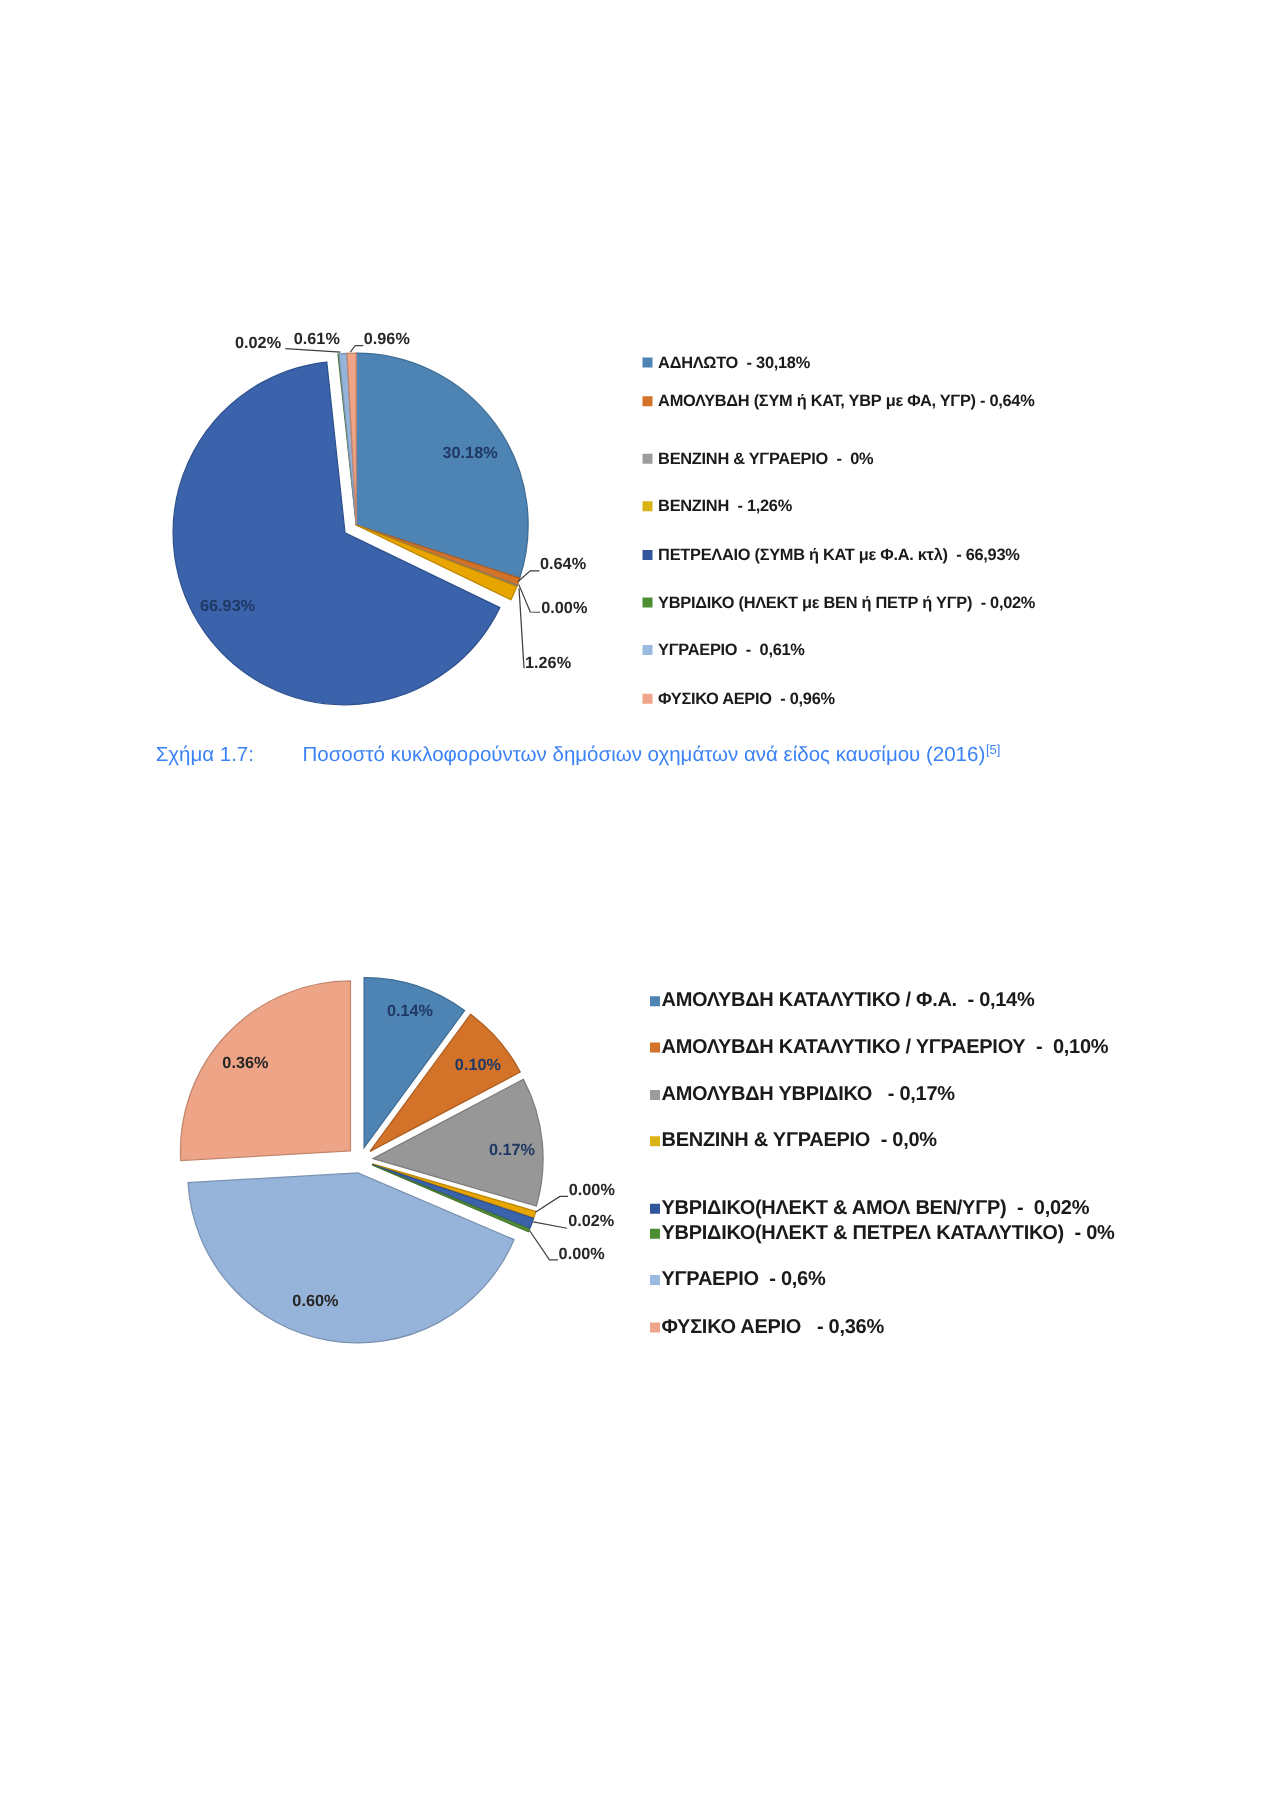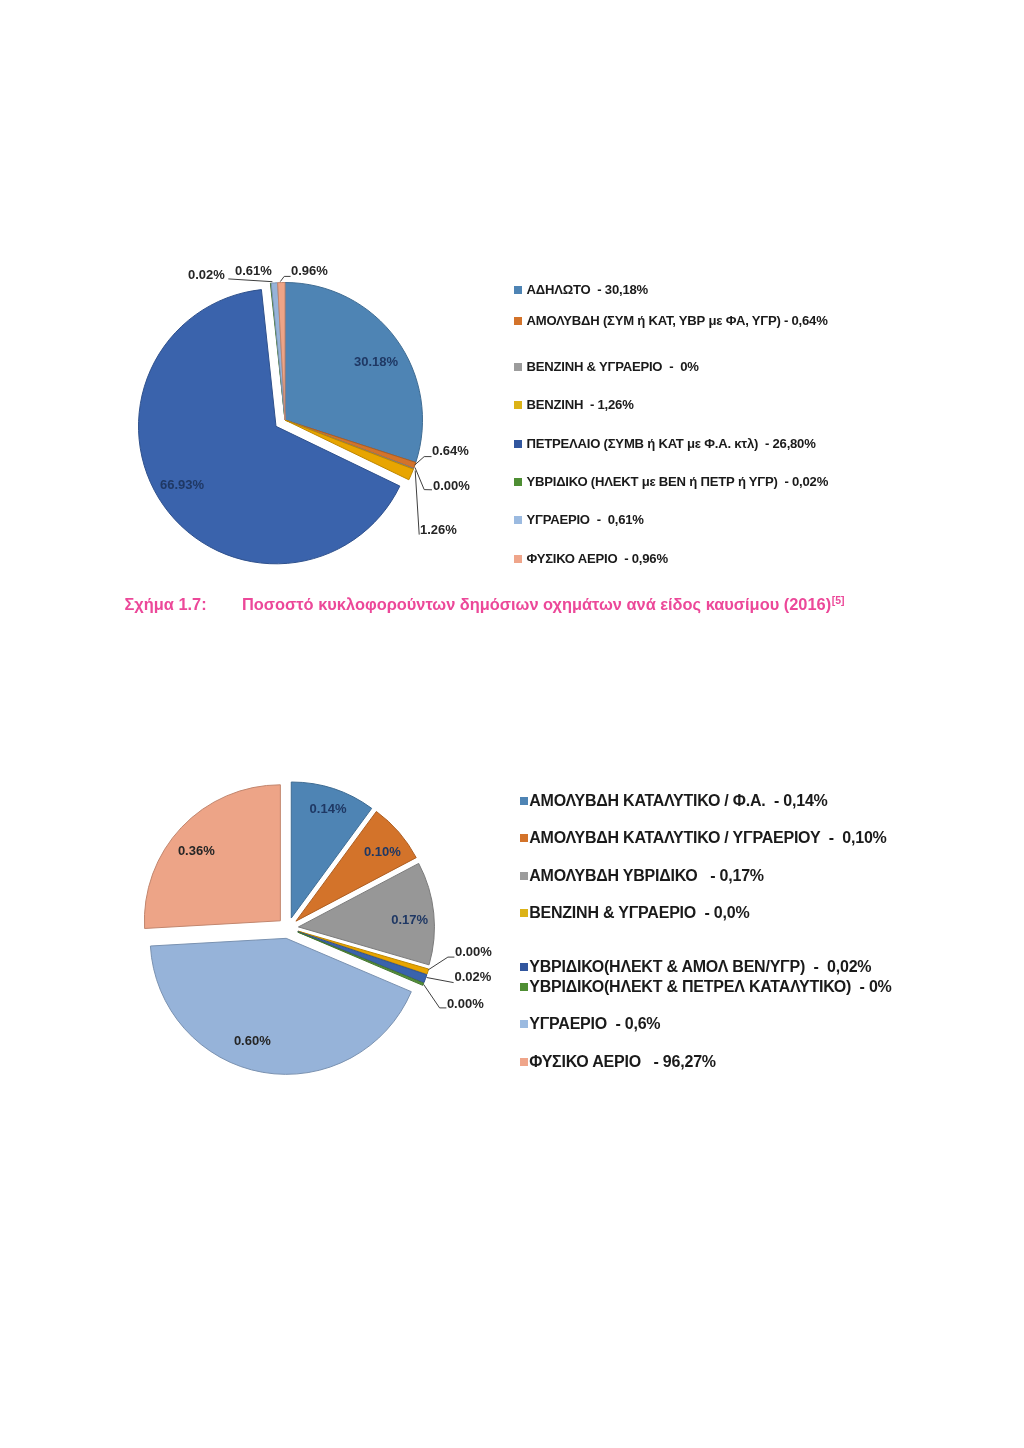--- a/index.html
+++ b/index.html
@@ -7,21 +7,21 @@
   body{width:1024px;height:1448px;font-family:"Liberation Sans",sans-serif;overflow:hidden;}
   .page{position:relative;width:1024px;height:1448px;background:#ffffff;overflow:hidden;}
   .figure{position:absolute;left:0;top:0;width:1024px;height:1448px;}
   .chart-svg{position:absolute;left:0;top:0;}
   .legend{position:absolute;}
   .legend-row{position:absolute;left:0;display:flex;align-items:center;height:12px;white-space:nowrap;text-align:center;}
   .legend-swatch{width:8px;height:8px;flex:0 0 8px;}
   .legend-label{font-weight:bold;color:#1a1a1a;white-space:pre;}
   #legend1 .legend-label{font-size:13.1px;letter-spacing:-0.22px;line-height:12px;margin-left:4.6px;}
   #legend2 .legend-label{font-size:16px;letter-spacing:-0.22px;line-height:12px;margin-left:1px;}
-  .caption{position:absolute;font-size:16.4px;line-height:18px;color:#ec4899;white-space:pre;font-weight:bold;}
+  .caption{position:absolute;font-size:16.4px;line-height:18px;color:#3b82f6;white-space:pre;}
   .caption .num,.caption .txt{position:absolute;top:0;}
   .caption sup{font-size:10.5px;vertical-align:baseline;position:relative;top:-6px;left:0.5px;}
   .pielabel{font-size:13px;font-weight:bold;}
   .leader{fill:none;stroke:#3f3f3f;stroke-width:1;}
 </style>
 </head>
 <body>
 
 <div class="page">
 
@@ -61,21 +61,21 @@
     <div class="legend-row" style="top:76.7px">
       <span class="legend-swatch" style="background: rgb(156, 156, 156);"></span>
       <span class="legend-label">ΒΕΝΖΙΝΗ &amp; ΥΓΡΑΕΡΙΟ  -  0%</span>
     </div>
     <div class="legend-row" style="top:115.05px">
       <span class="legend-swatch" style="background: rgb(220, 179, 23);"></span>
       <span class="legend-label">ΒΕΝΖΙΝΗ  - 1,26%</span>
     </div>
     <div class="legend-row" style="top:153.4px">
       <span class="legend-swatch" style="background: rgb(49, 86, 158);"></span>
-      <span class="legend-label">ΠΕΤΡΕΛΑΙΟ (ΣΥΜΒ ή ΚΑΤ με Φ.Α. κτλ)  - 26,80%</span>
+      <span class="legend-label">ΠΕΤΡΕΛΑΙΟ (ΣΥΜΒ ή ΚΑΤ με Φ.Α. κτλ)  - 66,93%</span>
     </div>
     <div class="legend-row" style="top:191.75px">
       <span class="legend-swatch" style="background: rgb(78, 142, 51);"></span>
       <span class="legend-label">ΥΒΡΙΔΙΚΟ (ΗΛΕΚΤ με ΒΕΝ ή ΠΕΤΡ ή ΥΓΡ)  - 0,02%</span>
     </div>
     <div class="legend-row" style="top:230.1px">
       <span class="legend-swatch" style="background: rgb(155, 186, 224);"></span>
       <span class="legend-label">ΥΓΡΑΕΡΙΟ  -  0,61%</span>
     </div>
     <div class="legend-row" style="top:268.45px">
@@ -136,18 +136,18 @@
     <div class="legend-row" style="top:186px">
       <span class="legend-swatch" style="background: rgb(78, 142, 51);"></span>
       <span class="legend-label">ΥΒΡΙΔΙΚΟ(ΗΛΕΚΤ &amp; ΠΕΤΡΕΛ ΚΑΤΑΛΥΤΙΚΟ)  - 0%</span>
     </div>
     <div class="legend-row" style="top:223.2px">
       <span class="legend-swatch" style="background: rgb(155, 186, 224);"></span>
       <span class="legend-label">ΥΓΡΑΕΡΙΟ  - 0,6%</span>
     </div>
     <div class="legend-row" style="top:260.4px">
       <span class="legend-swatch" style="background: rgb(239, 165, 138);"></span>
-      <span class="legend-label">ΦΥΣΙΚΟ ΑΕΡΙΟ   - 96,27%</span>
+      <span class="legend-label">ΦΥΣΙΚΟ ΑΕΡΙΟ   - 0,36%</span>
     </div>
    </div>
   </div>
 
 </div>
 
 </body></html>

